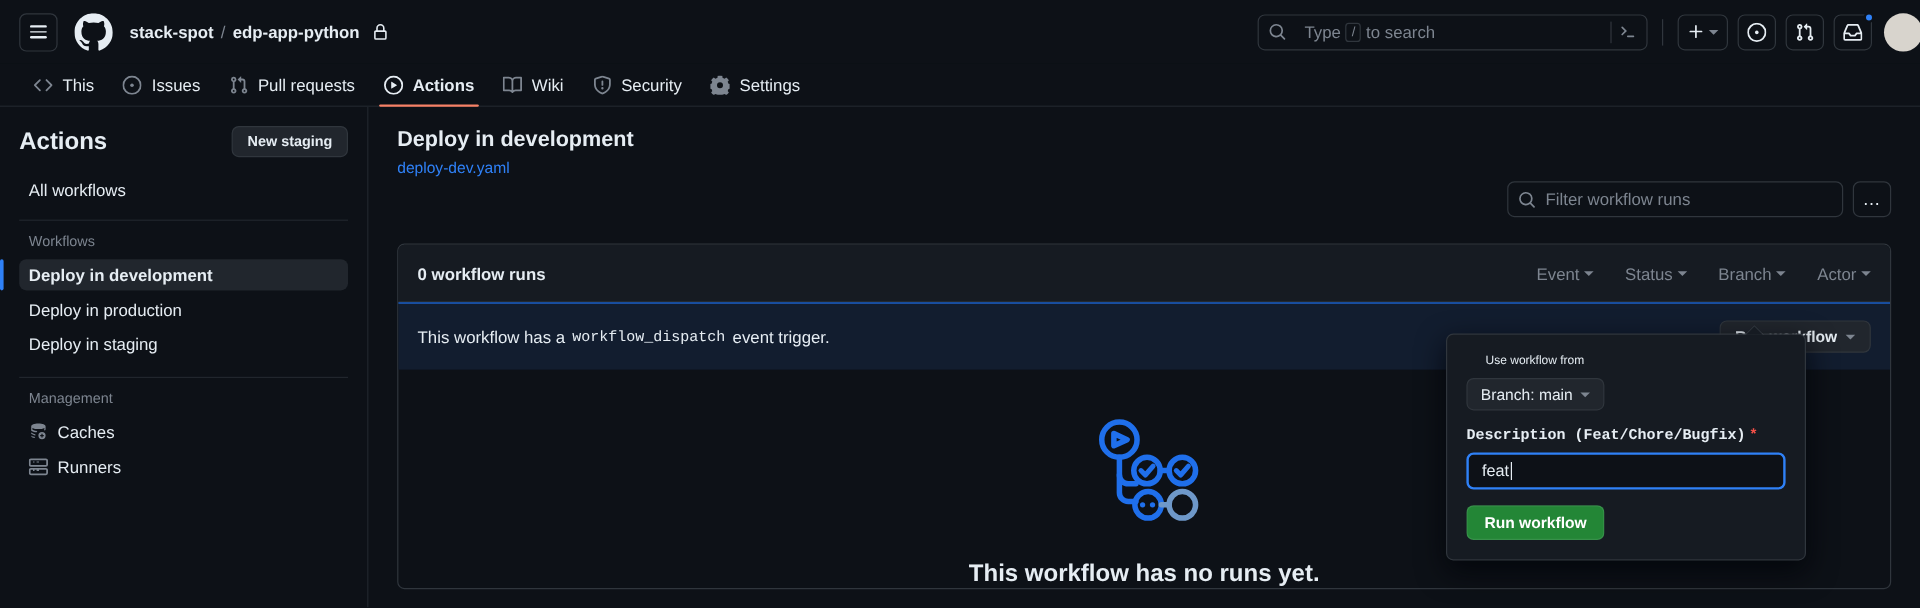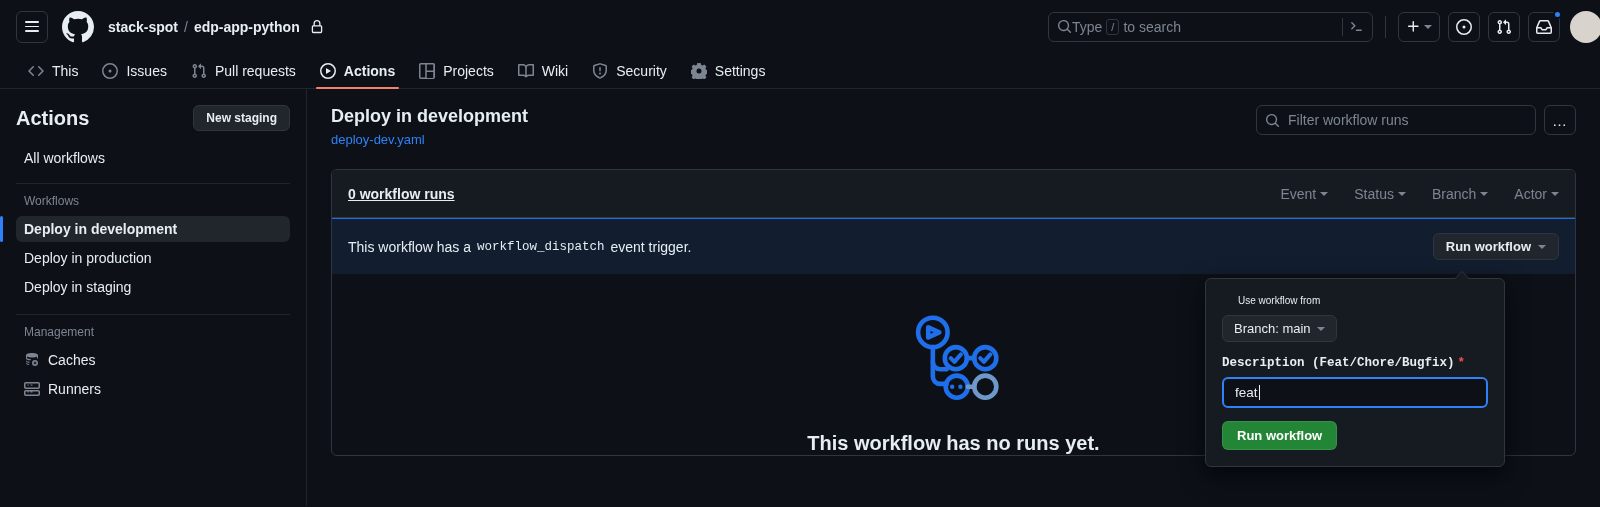--- a/index.html
+++ b/index.html
@@ -47,21 +47,21 @@
   .searchbox {
     width: 325px; height: 30px;
     border: 1px solid #30363d;
     border-radius: 6px;
     display: flex; align-items: center;
     padding: 0 8px;
     background: #0d1117;
     cursor: text;
   }
   .searchbox .sicon { flex: 0 0 auto; display:flex; }
-  .searchbox .sph { color: #7d8590; font-size: 14px; margin-left: 0; display:flex; align-items:center; gap:4px;text-align:center; }
+  .searchbox .sph { color: #7d8590; font-size: 14px; margin-left: 15px; display:flex; align-items:center; gap:4px;text-align:center; }
   .slash-key {
     border: 1px solid #30363d; border-radius: 3px;
     font-size: 11px; padding: 0px 4px; line-height: 14px;
     color: #7d8590;
   }
   .searchbox .term { margin-left: auto; display: flex; align-items: center; gap: 6px; color: #7d8590; }
   .vdiv { width: 1px; height: 18px; background: #30363d; }
   .hdr-btn {
     height: 30px; border: 1px solid #30363d; border-radius: 6px;
     display: flex; align-items: center; justify-content: center;
@@ -143,21 +143,21 @@
     content: ''; position: absolute;
     left: -16px; top: 0px; bottom: 0px;
     width: 3px; background: #2f81f7; border-radius: 6px;
   }
 
   
   .main { flex: 1 1 auto; padding: 16px 24px 0 24px; min-width: 0; position: relative; }
   .main-head { display: flex; align-items: flex-start; }
   .wf-title { font-size: 18px; font-weight: 600; color: #e6edf3; line-height: 1.3; }
   .wf-file { font-size: 13px; color: #2f81f7; margin-top: 4px; cursor: pointer; }
-  .main-head-right { margin-left: auto; display: flex; align-items: flex-start; gap: 8px; }
+  .main-head-right { margin-left: auto; display: flex; align-items: flex-start; gap: 8px; margin-top: 46px; }
   .filterbox {
     width: 280px; height: 30px;
     border: 1px solid #30363d; border-radius: 6px;
     display: flex; align-items: center; padding: 0 8px;
     background: #0d1117; cursor: text;
   }
   .filterbox .fph { color: #7d8590; font-size: 14px; margin-left: 8px; }
   .dots-btn {
     width: 32px; height: 30px;
     border: 1px solid #30363d; border-radius: 6px;
@@ -173,21 +173,21 @@
     border-radius: 6px;
     overflow: visible;
     background: #0d1117;
   }
   .runs-bar {
     height: 48px; display: flex; align-items: center;
     padding: 0 16px; background: #161b22;
     border-bottom: 1px solid #30363d;
     border-radius: 5px 5px 0 0;
   }
-  .runs-count { font-size: 14px; font-weight: 600; color: #e6edf3; text-decoration: underline; }
+  .runs-count { font-size: 14px; font-weight: 600; color: #e6edf3; }
   .runs-filters { margin-left: auto; display: flex; align-items: center; gap: 26px; }
   .filter-drop {
     font-size: 14px; color: #7d8590; cursor: pointer;
     display: flex; align-items: center; gap: 4px;
   }
   .caret { width: 0; height: 0; border-left: 4px solid transparent; border-right: 4px solid transparent; border-top: 4px solid currentColor; }
 
   .dispatch-bar {
     background: #121d2f;
     border-top: 1px solid #1f6feb;
@@ -389,26 +389,20 @@
     <span>Pull requests</span>
   </div>
 
   <div class="navtab selected">
     <svg width="16" height="16" viewBox="0 0 16 16" fill="#e6edf3">
         <path d="M8 0a8 8 0 110 16A8 8 0 018 0zM1.5 8a6.5 6.5 0 1013 0 6.5 6.5 0 00-13 0zm4.879-2.773 4.264 2.559a.25.25 0 010 .428l-4.264 2.559A.25.25 0 016 10.559V5.442a.25.25 0 01.379-.215z"></path>
       </svg>
     <span>Actions</span>
   </div>
 
-  <div class="navtab">
-    <svg width="16" height="16" viewBox="0 0 16 16" fill="#7d8590">
-        <path d="M1.75 0h12.5C15.216 0 16 .784 16 1.75v12.5A1.75 1.75 0 0114.25 16H1.75A1.75 1.75 0 010 14.25V1.75C0 .784.784 0 1.75 0zM1.5 1.75v12.5c0 .138.112.25.25.25h4.5V1.5h-4.5a.25.25 0 00-.25.25zm6.25-.25v6h6.5v-6zm6.5 7.5h-6.5v6h6.25a.25.25 0 00.25-.25z"></path>
-      </svg>
-    <span>Projects</span>
-  </div>
 
   <div class="navtab">
     <svg width="16" height="16" viewBox="0 0 16 16" fill="#7d8590">
         <path d="M0 1.75A.75.75 0 01.75 1h4.253c1.227 0 2.317.59 3 1.501A3.744 3.744 0 0111.006 1h4.245a.75.75 0 01.75.75v10.5a.75.75 0 01-.75.75h-4.507a2.25 2.25 0 00-1.591.659l-.622.621a.75.75 0 01-1.06 0l-.622-.621A2.25 2.25 0 005.258 13H.75a.75.75 0 01-.75-.75zm7.251 10.324.004-5.073-.002-2.253A2.25 2.25 0 005.003 2.5H1.5v9h3.757a3.75 3.75 0 011.994.574zM8.755 4.75l-.004 7.322a3.752 3.752 0 011.992-.572H14.5v-9h-3.495a2.25 2.25 0 00-2.25 2.25z"></path>
       </svg>
     <span>Wiki</span>
   </div>
 
   <div class="navtab">
     <svg width="16" height="16" viewBox="0 0 16 16" fill="#7d8590">

